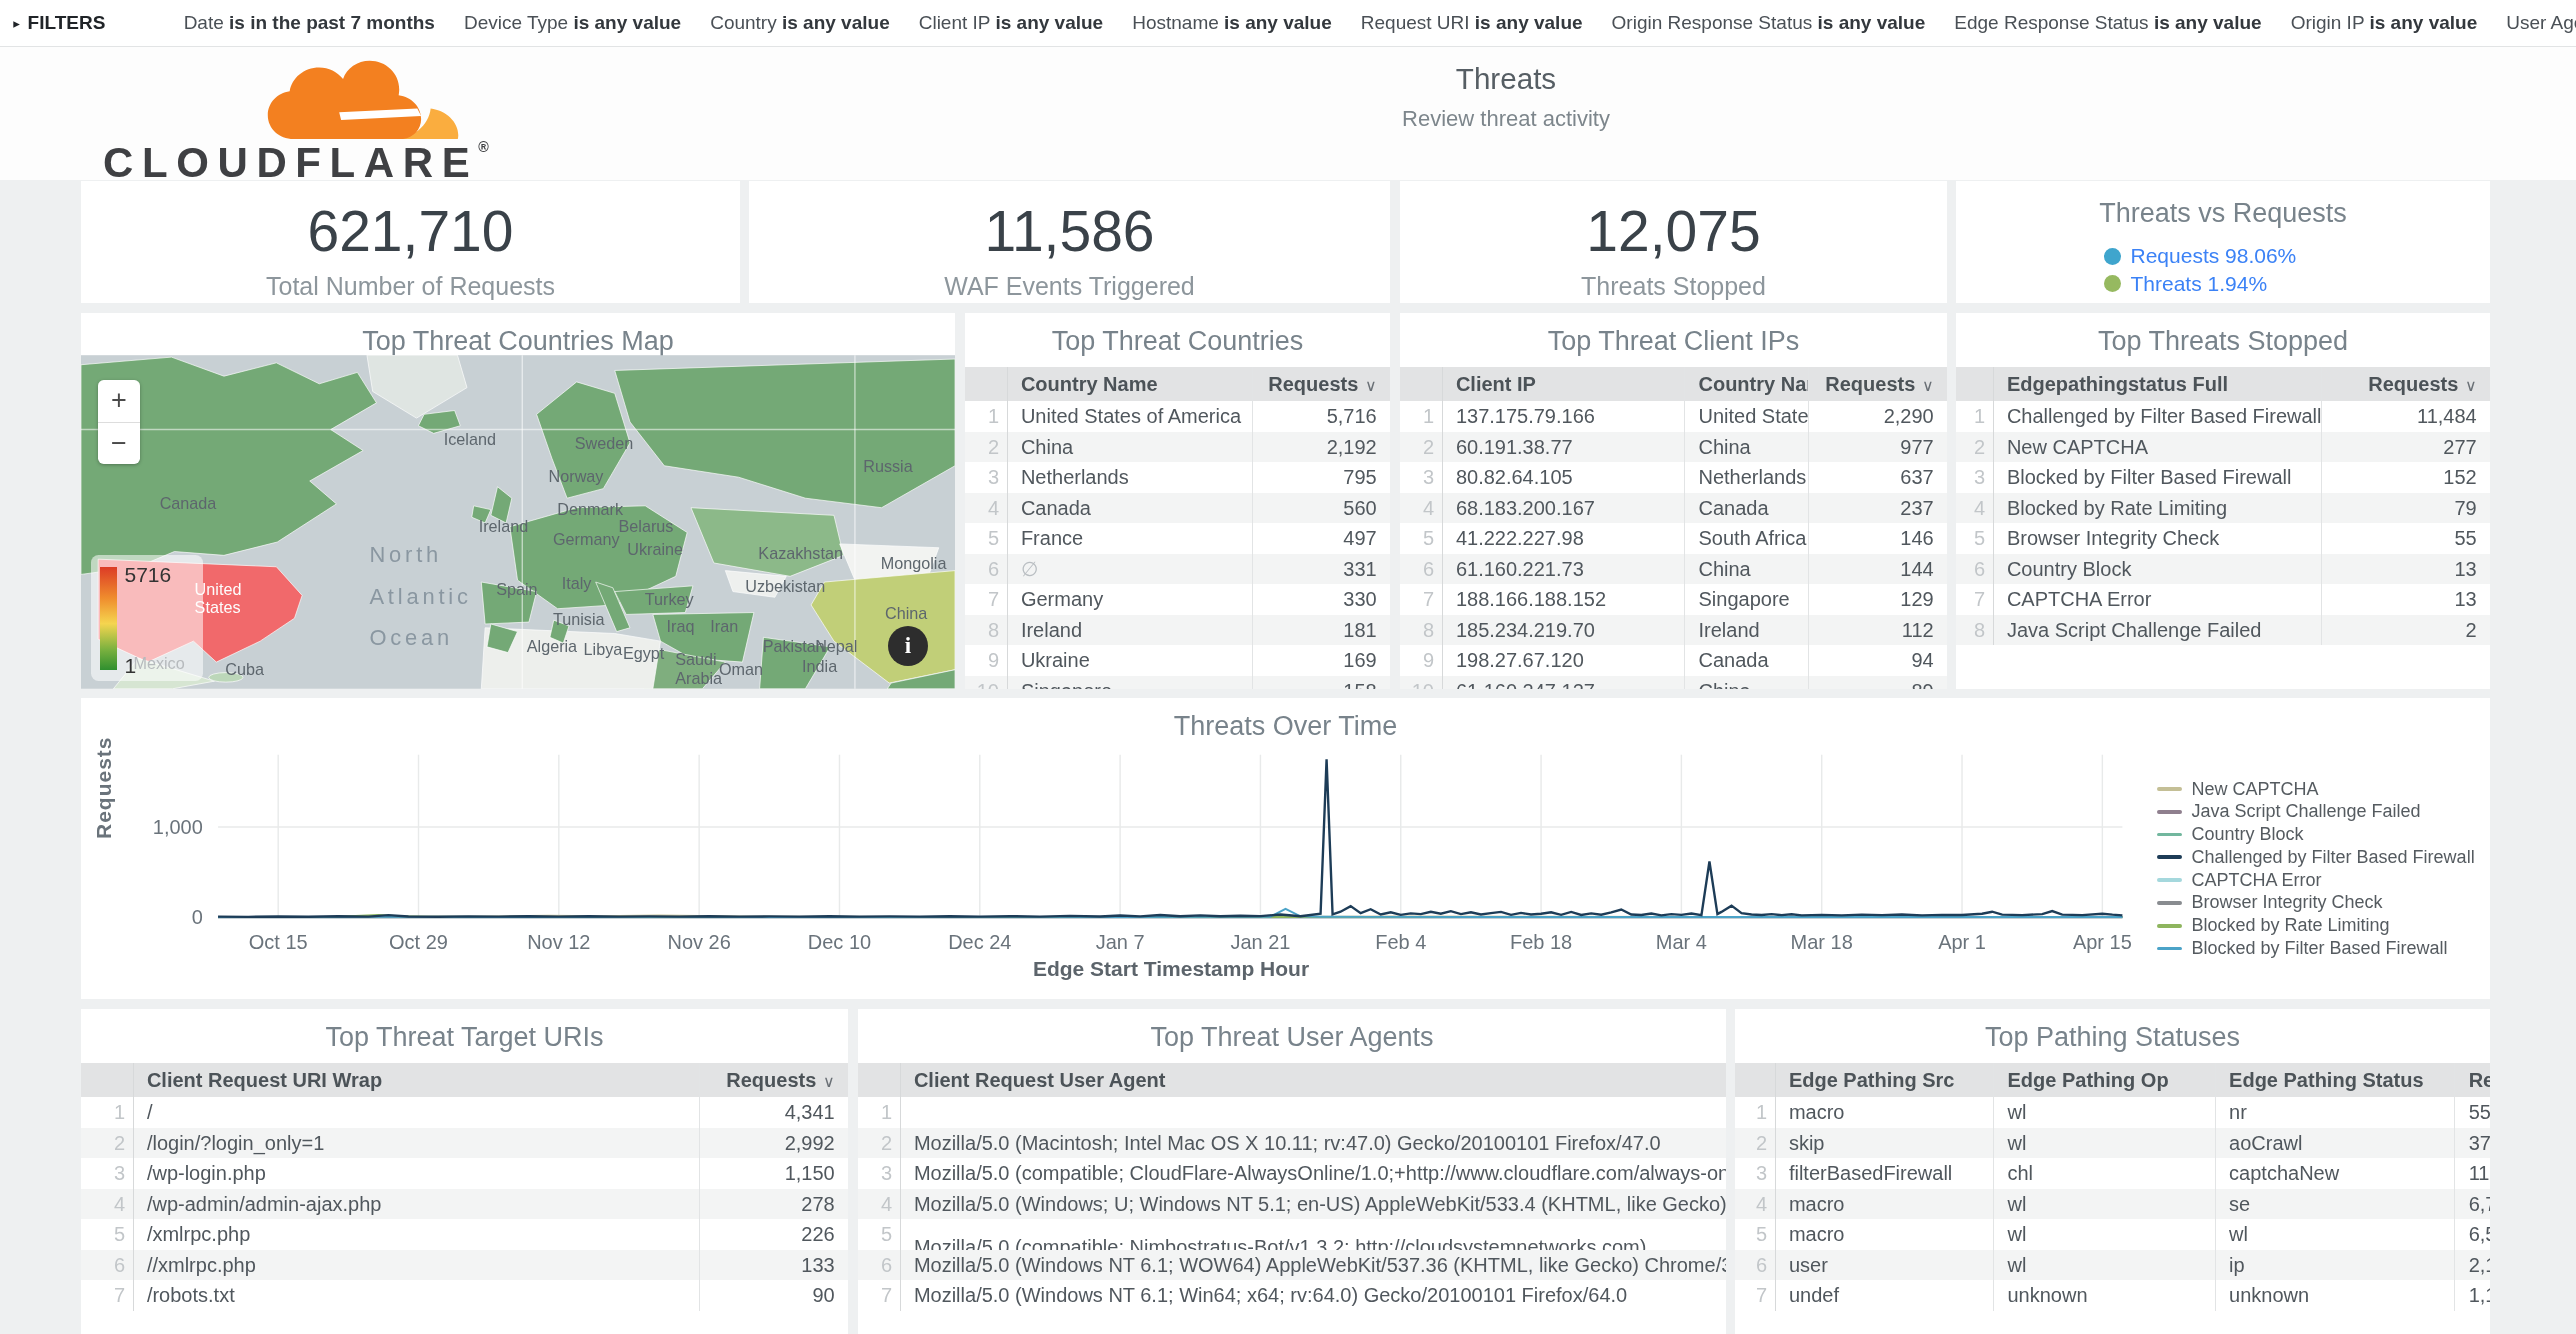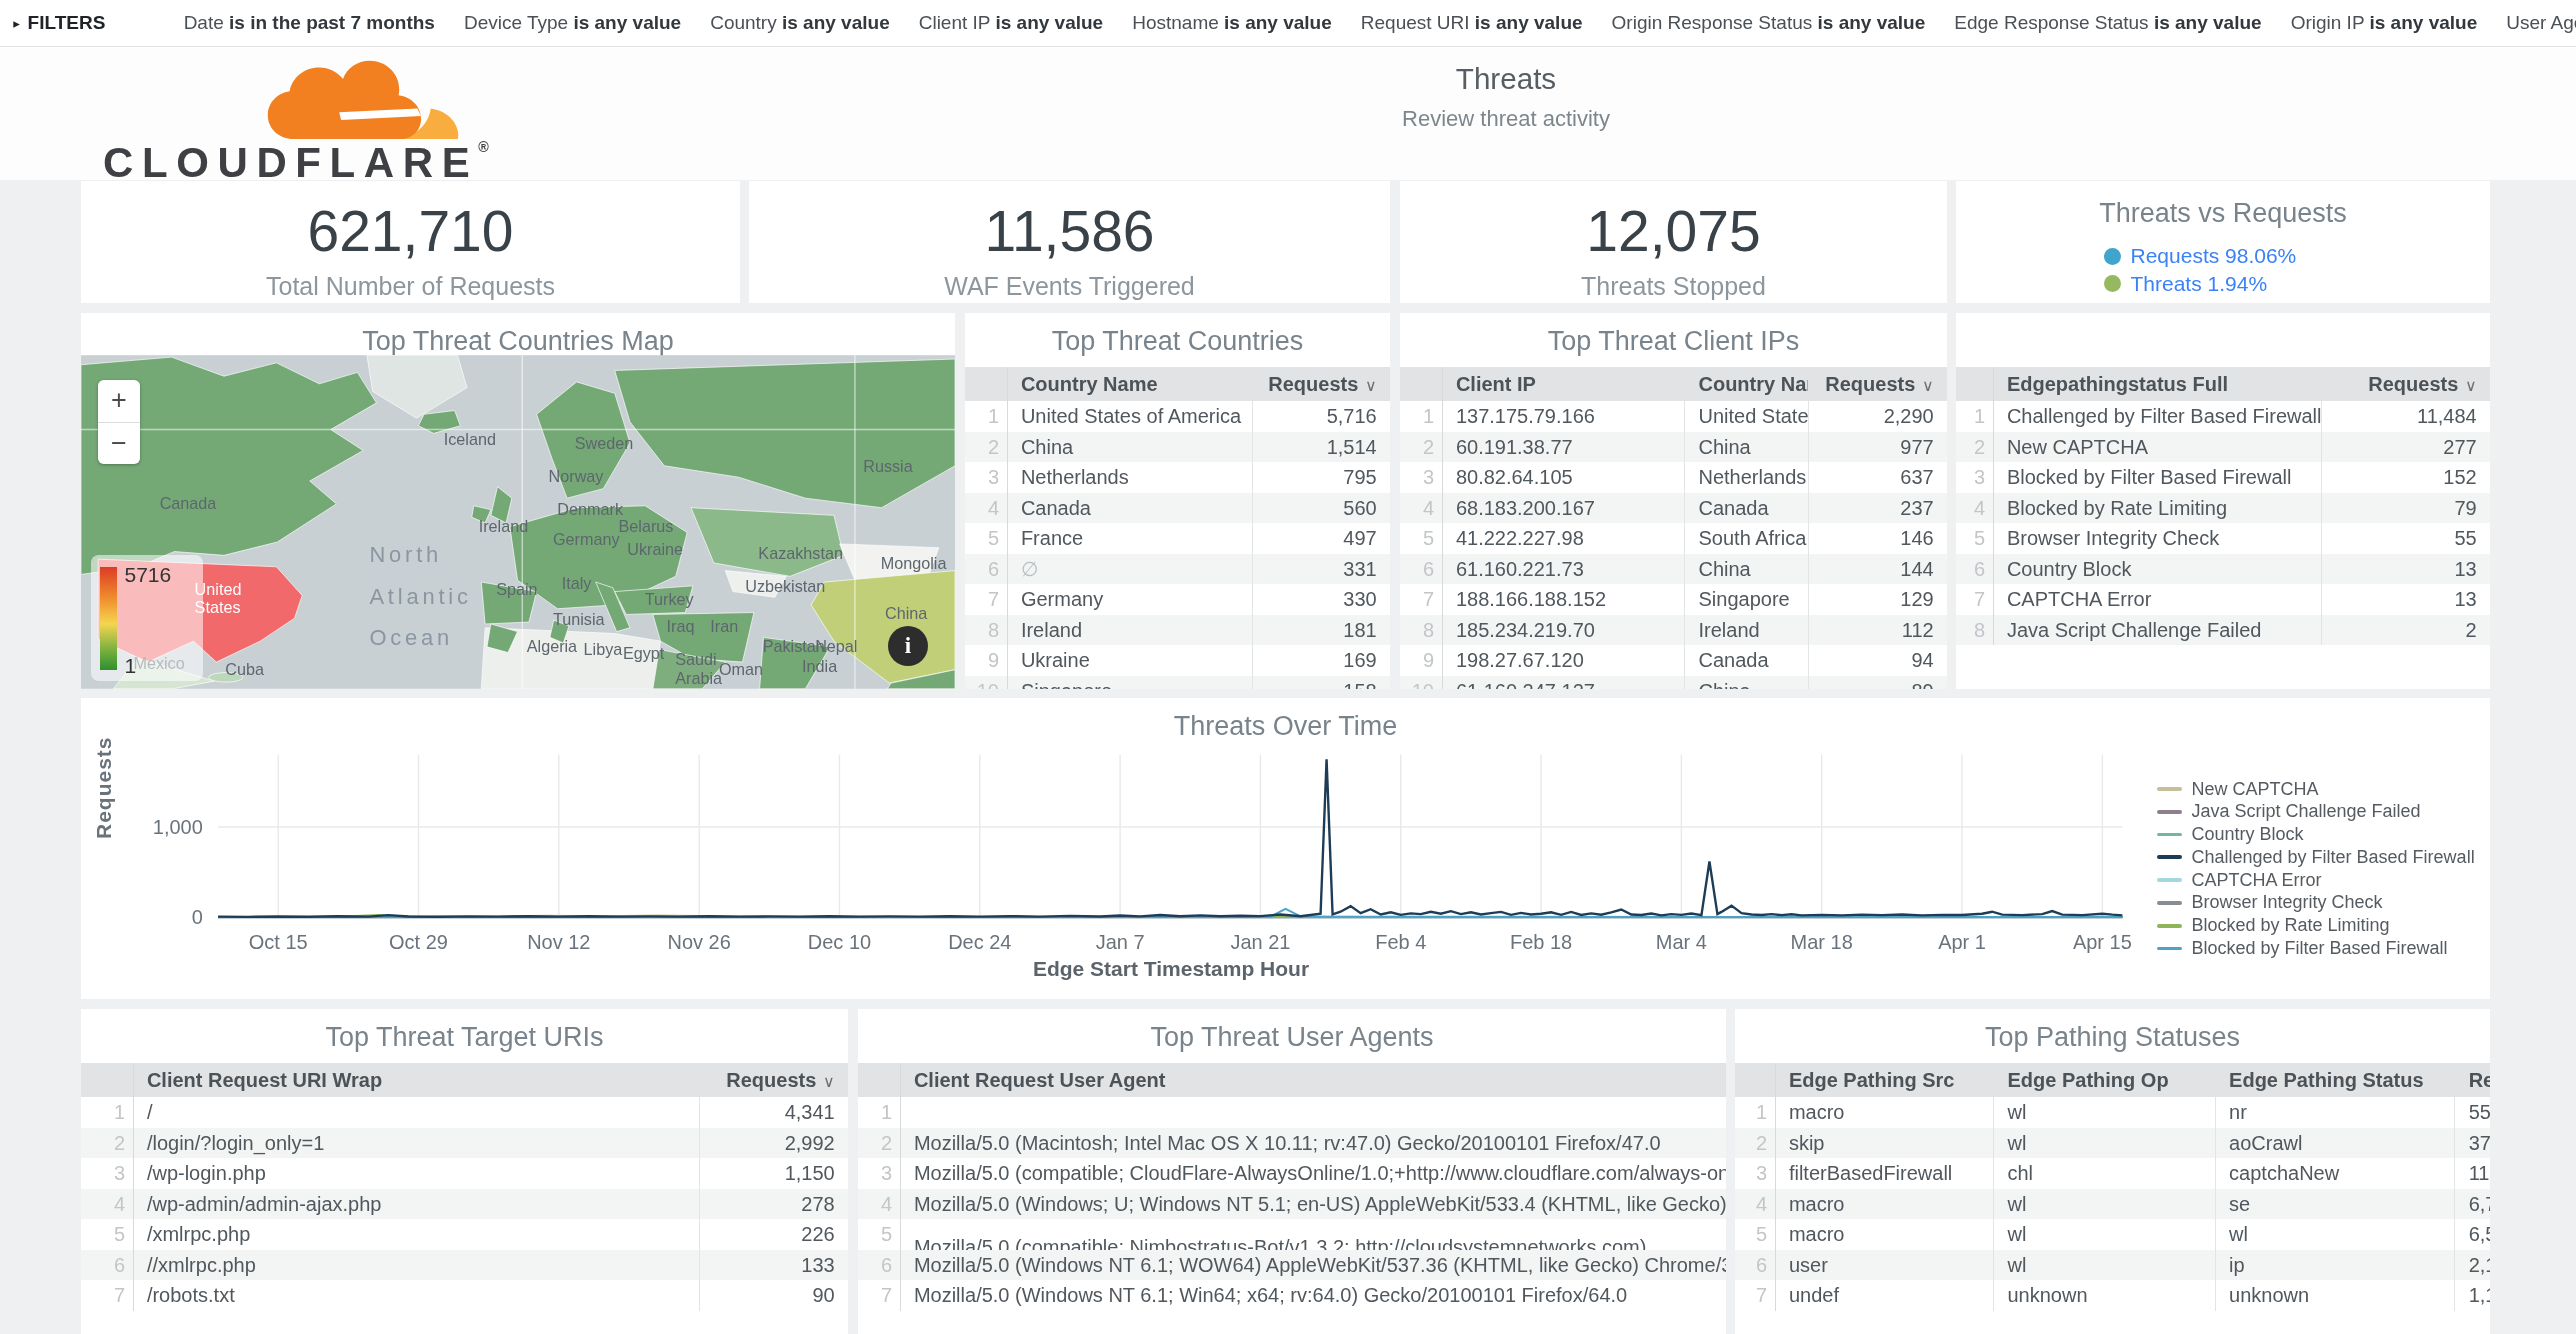--- a/index.html
+++ b/index.html
@@ -231,21 +231,21 @@
           <div class="td r bl" style="flex: 0 0 110px; font-weight: 700; color: rgb(76, 83, 88);">Requests<span class="chev">∨</span></div>
         </div>
         <div class="tr">
           <span class="gut" style="flex-basis: 34px;">1</span>
           <div class="td" style="flex: 1 1 auto;">United States of America</div>
           <div class="td r bl" style="flex: 0 0 110px;">5,716</div>
         </div>
         <div class="tr">
           <span class="gut" style="flex-basis: 34px;">2</span>
           <div class="td" style="flex: 1 1 auto;">China</div>
-          <div class="td r bl" style="flex: 0 0 110px;">1,514</div>
+          <div class="td r bl" style="flex: 0 0 110px;">2,192</div>
         </div>
         <div class="tr">
           <span class="gut" style="flex-basis: 34px;">3</span>
           <div class="td" style="flex: 1 1 auto;">Netherlands</div>
           <div class="td r bl" style="flex: 0 0 110px;">795</div>
         </div>
         <div class="tr">
           <span class="gut" style="flex-basis: 34px;">4</span>
           <div class="td" style="flex: 1 1 auto;">Canada</div>
           <div class="td r bl" style="flex: 0 0 110px;">560</div>
@@ -347,20 +347,21 @@
         </div>
         <div class="tr">
           <span class="gut" style="flex-basis: 34px;">10</span>
           <div class="td" style="flex: 0 0 215px;">61.160.247.127</div>
           <div class="td bl" style="flex: 1 1 auto;">China</div>
           <div class="td r bl" style="flex: 0 0 111px;">89</div>
         </div>
       </div>
   </div>
   <div class="panel" style="left:1956px;top:313px;width:534px;height:376px;">
+    <div class="panel-title">Top Threats Stopped</div>
     <div class="tbl" id="tbl-threats-stopped">
         <div class="tr head">
           <span class="gut" style="flex-basis: 29px;"></span>
           <div class="td" style="flex: 1 1 auto; font-weight: 700; color: rgb(76, 83, 88);">Edgepathingstatus Full</div>
           <div class="td r bl" style="flex: 0 0 141px; font-weight: 700; color: rgb(76, 83, 88);">Requests<span class="chev">∨</span></div>
         </div>
         <div class="tr">
           <span class="gut" style="flex-basis: 29px;">1</span>
           <div class="td" style="flex: 1 1 auto;">Challenged by Filter Based Firewall</div>
           <div class="td r bl" style="flex: 0 0 141px;">11,484</div>

